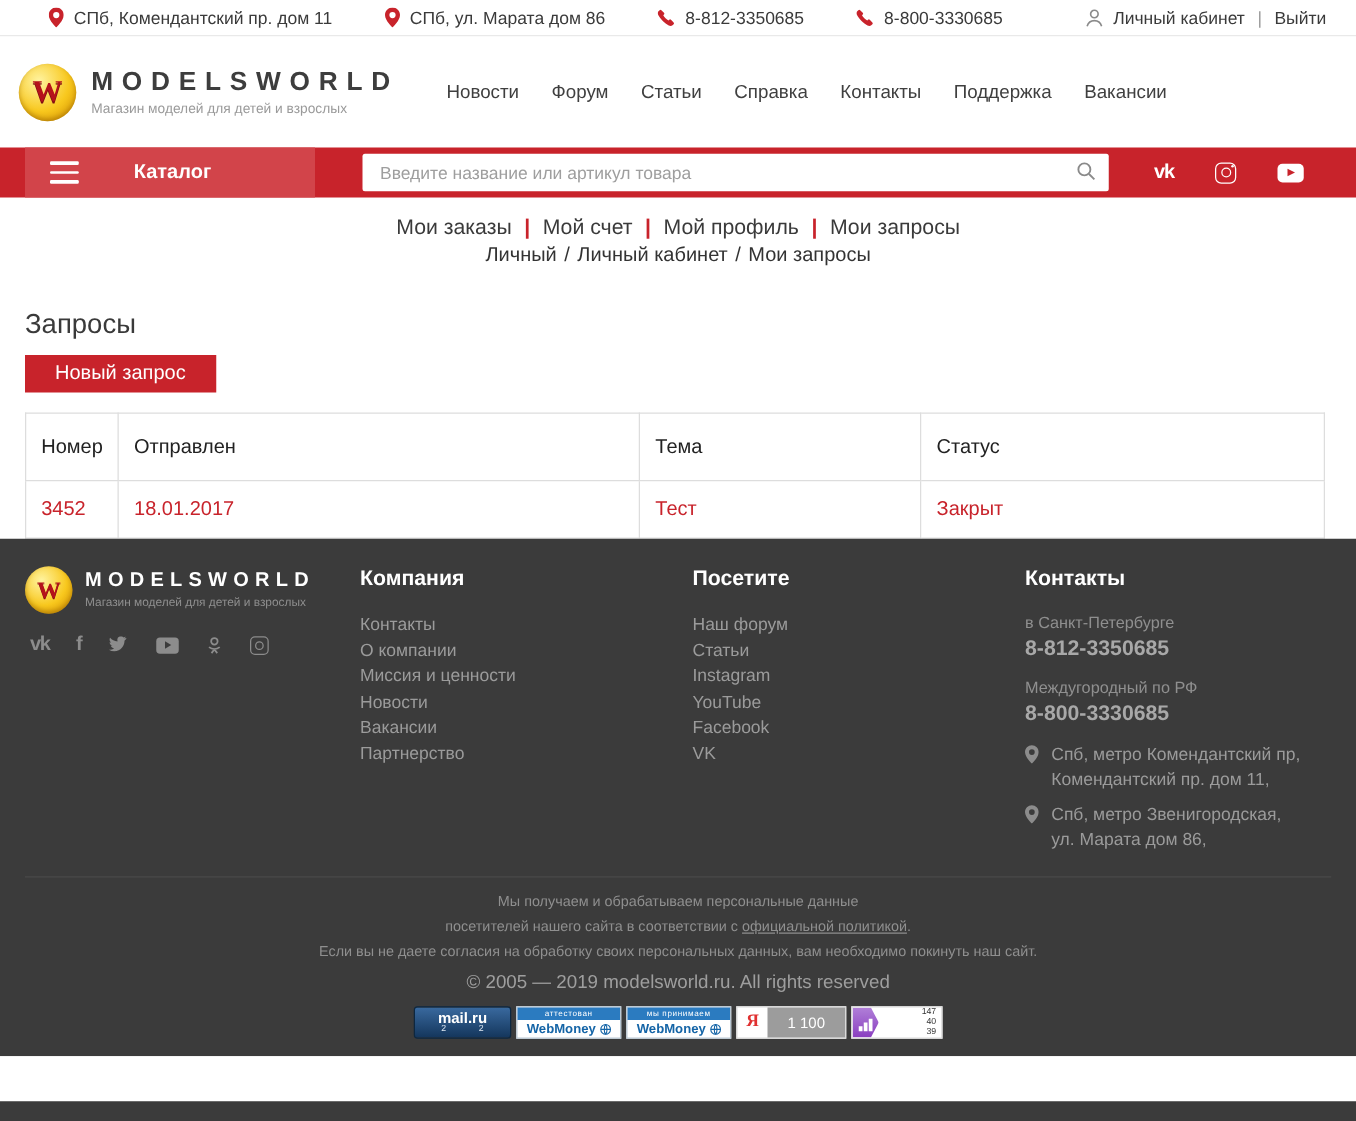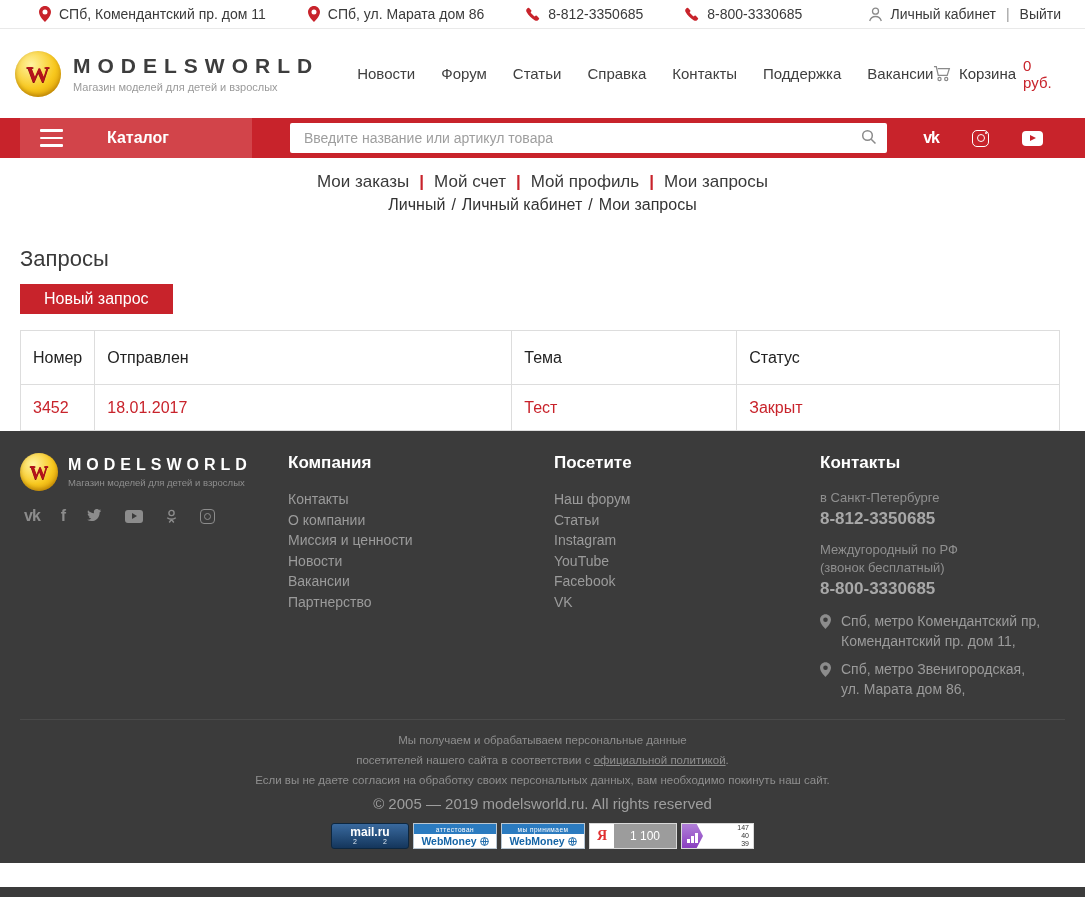--- a/index.html
+++ b/index.html
@@ -188,31 +188,20 @@
     </div>
     <nav class="main-nav">
       <a>Новости</a>
       <a>Форум</a>
       <a>Статьи</a>
       <a>Справка</a>
       <a>Контакты</a>
       <a>Поддержка</a>
       <a>Вакансии</a>
     </nav>
-    <div class="cart">
-      <svg class="icon-svg" width="19" height="17" viewBox="0 0 19 17">
-          <g fill="none" stroke="#8a8a8a" stroke-width="1.3">
-            <path d="M1 1.5h2.4l2 9h9.2l2.2-7H5"></path>
-            <circle cx="6.7" cy="14.2" r="1.6"></circle>
-            <circle cx="13.6" cy="14.2" r="1.6"></circle>
-          </g>
-        </svg>
-      <span>Корзина</span>
-      <span class="cart-total">0 руб.</span>
-    </div>
   </div>
 
   <div class="redbar">
     <div class="catalog-btn">
       <span class="burger">
           <i></i>
           <i></i>
           <i></i>
         </span>
       <span class="catalog-label">Каталог</span>
@@ -326,21 +315,20 @@
           <li><a>YouTube</a></li>
           <li><a>Facebook</a></li>
           <li><a>VK</a></li>
         </ul>
       </div>
       <div class="f-col4">
         <div class="f-head">Контакты</div>
         <div class="f-small">в Санкт-Петербурге</div>
         <div class="f-phone">8-812-3350685</div>
         <div class="f-small">Междугородный по РФ</div>
-        <div class="f-small">(звонок бесплатный)</div>
         <div class="f-phone">8-800-3330685</div>
         <div class="f-addr">
           <svg style="margin-top:3px" width="11" height="15" viewBox="0 0 12 16">
               <path fill="#8c8c8c" d="M6 0C2.7 0 0 2.7 0 6c0 4.5 6 10 6 10s6-5.5 6-10C12 2.7 9.3 0 6 0zm0 8.5A2.5 2.5 0 1 1 6 3.5a2.5 2.5 0 0 1 0 5z"></path>
             </svg>
           <div>
             <div>Спб, метро Комендантский пр,</div>
             <div>Комендантский пр. дом 11,</div>
           </div>
         </div>

